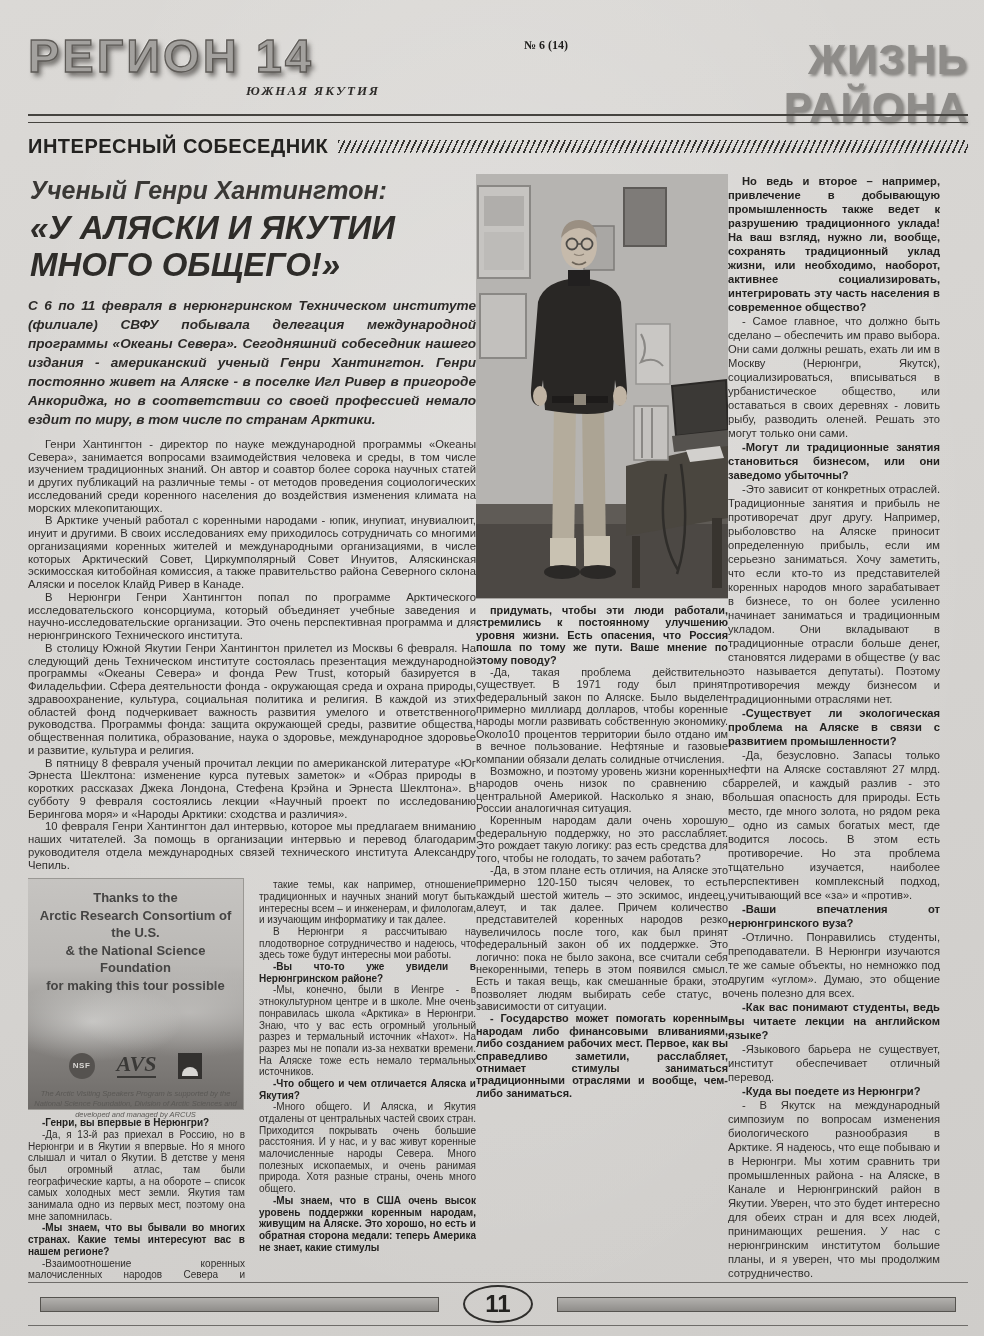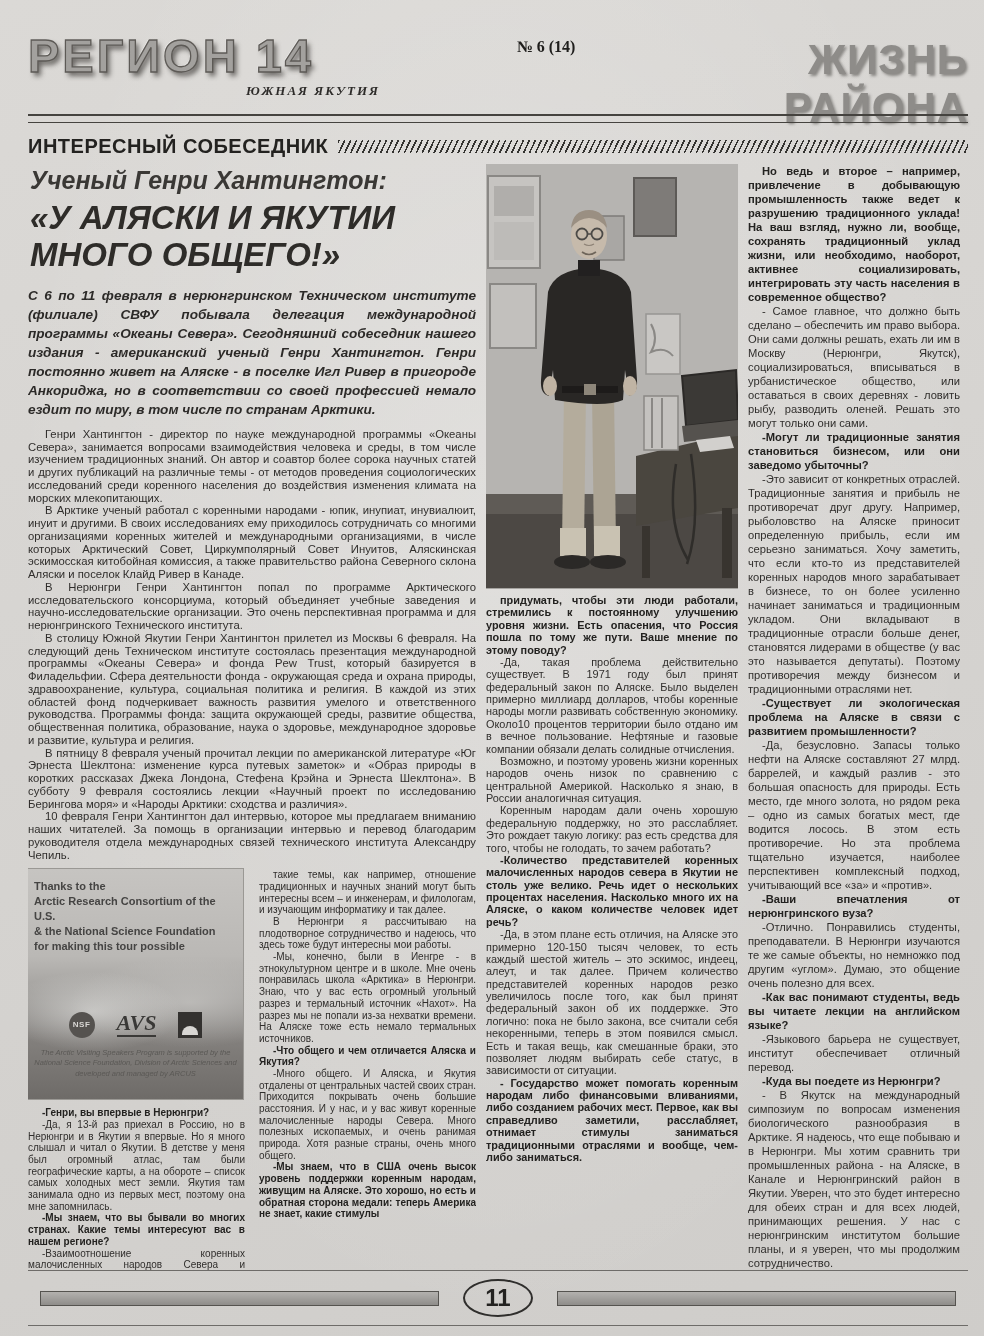--- a/index.html
+++ b/index.html
@@ -21,72 +21,72 @@
     color:#a3a19e;-webkit-text-stroke:1.3px #5d5a56;
     text-shadow:3px 4px 5px rgba(45,42,38,.65), -1px -1px 0 rgba(255,255,255,.5);
     padding-top:8px;
   }
   .brand-sub{
     font-family:"Liberation Serif", serif;font-style:italic;font-weight:bold;
     font-size:13px;letter-spacing:2px;text-align:right;color:#2e2c2a;margin-top:4px;
   }
   .issue{width:260px;margin-left:36px;text-align:center;
     font-family:"Liberation Serif", serif;font-weight:bold;color:#1f1e1c;padding-top:14px;}
-  .issue-no{font-size:16px;}
+  .issue-no{font-size:12px;}
   .issue-date{font-size:18px;margin-top:4px;padding-bottom:6px;border-bottom:4px double #3c3a38;}
   .right-title{
     flex:1;text-align:right;font-size:42px;font-weight:bold;letter-spacing:1px;
     color:#8e8c89;text-shadow:2px 2px 3px rgba(70,67,63,.55);padding-top:12px;
   }
   .rule-double{height:6px;border-top:2px solid #45433f;border-bottom:1px solid #45433f;margin-top:4px;}
   
   .section-row{display:flex;align-items:center;margin:12px 0 6px 0;}
   .section-label{font-size:20px;font-weight:bold;letter-spacing:.5px;color:#232220;white-space:nowrap;}
   .hatch{flex:1;height:13px;margin-left:10px;
     background:repeating-linear-gradient(115deg,#343330 0 1.6px,rgba(0,0,0,0) 1.6px 5.4px);}
   
-  .content{flex:1;display:grid;grid-template-columns:448px 252px 212px;column-gap:10px;overflow:hidden;}
+  .content{flex:1;display:grid;grid-template-columns:448px 252px 212px;overflow:hidden;margin-top:10px;}
   .col-left,.col-mid,.col-right{overflow:hidden;}
   .kicker{font-size:25px;font-weight:bold;font-style:italic;color:#3a3835;margin:2px 0 4px 2px;}
   .headline{font-size:33px;font-weight:bold;font-style:italic;line-height:1.13;color:#2e2c29;margin:0 0 12px 2px;}
   .lead{font-size:13.6px;font-weight:bold;font-style:italic;line-height:1.4;text-align:justify;color:#2c2a28;margin-bottom:9px;}
   .bio p{font-size:11.3px;line-height:1.13;text-align:justify;margin:0;text-indent:17px;color:#302e2c;}
   .two-col{display:grid;grid-template-columns:1fr 1fr;column-gap:14px;margin-top:8px;}
   .qa p{margin:0;text-align:justify;text-indent:14px;color:#302e2c;}
   .subcol .qa p, .subcol.qa p{font-size:10px;line-height:1.17;}
   .qa p.q{font-weight:bold;color:#232220;}
   
   .slide{
     margin:0 0 8px 0;width:215px;height:230px;box-sizing:border-box;padding:10px 6px 6px 6px;
     background:
       radial-gradient(90px 40px at 30% 62%, rgba(235,235,233,.55), rgba(0,0,0,0)),
       radial-gradient(120px 45px at 75% 58%, rgba(225,224,222,.45), rgba(0,0,0,0)),
       linear-gradient(180deg,#c6c4c1 0%,#bab8b5 38%,#a09e9b 55%,#827f7c 75%,#6e6b68 100%);
     box-shadow:0 0 0 1px #9a9894;display:flex;flex-direction:column;
   }
-  .slide-lines p{margin:0;font-size:11px;font-weight:bold;line-height:1.35;color:#454443;text-indent:0;}
+  .slide-lines p{margin:0;text-align:center;font-size:13px;font-weight:bold;line-height:1.35;color:#454443;text-indent:0;}
   .logos{display:flex;justify-content:center;align-items:center;gap:22px;margin-top:58px;}
   .logo-nsf{width:26px;height:26px;border-radius:50%;background:#55524f;color:#d8d6d3;
     font-size:8px;font-weight:bold;display:flex;align-items:center;justify-content:center;letter-spacing:.5px;}
   .logo-avs{font-family:"Liberation Serif", serif;font-style:italic;font-weight:bold;font-size:22px;color:#3a3937;
     border-bottom:2px solid #3a3937;line-height:1;padding-bottom:1px;}
   .logo-arcus{width:24px;height:26px;background:#33312f;position:relative;}
   .logo-arcus:after{content:"";position:absolute;left:4px;bottom:3px;width:16px;height:9px;
     background:#d8d6d3;border-radius:8px 8px 0 0;}
   .slide-credit{margin-top:10px;font-size:7.5px;font-style:italic;text-align:center;line-height:1.4;color:#5a5855;}
   
   .photo{width:252px;height:424px;box-shadow:0 0 0 1px #a5a3a0;background:#b4b2af;}
   .col-mid .qa{margin-top:6px;}
   .col-mid .qa p{font-size:10.9px;line-height:1.135;}
   
   .col-right .qa p{font-size:11.2px;line-height:1.25;}
   
   .pagefoot{
     margin-top:auto;display:flex;align-items:center;gap:24px;
-    border-top:1px solid #6e6c69;border-bottom:1px solid #6e6c69;padding:4px 12px;height:56px;box-sizing:border-box;
+    border-top:1px solid #6e6c69;border-bottom:1px solid #6e6c69;padding:4px 12px;height:44px;box-sizing:border-box;
   }
   .foot-bar{flex:1;height:13px;border:1px solid #55534f;background:linear-gradient(180deg,#b3b1ae,#8f8d8a);}
   .foot-oval{
     width:66px;height:34px;border:2.5px solid #2f2e2c;border-radius:50%;
     display:flex;align-items:center;justify-content:center;
     font-size:24px;font-weight:bold;color:#232220;background:rgba(0,0,0,0);flex:0 0 auto;
   }
 </style>
 </head>
 <body>
@@ -144,20 +144,21 @@
           <div class="qa">
               <p class="q">-Генри, вы впервые в Нерюнгри?</p>
               <p class="a">-Да, я 13-й раз приехал в Россию, но в Нерюнгри и в Якутии я впервые. Но я много слышал и читал о Якутии. В детстве у меня был огромный атлас, там были географические карты, а на обороте – список самых холодных мест земли. Якутия там занимала одно из первых мест, поэтому она мне запомнилась.</p>
               <p class="q">-Мы знаем, что вы бывали во многих странах. Какие темы интересуют вас в нашем регионе?</p>
               <p class="a">-Взаимоотношение коренных малочисленных народов Севера и промышленного освоения Арктики, здесь делается акцент на взаимодействии с окружающей средой. Традиционные знания и ремесла, климатические изменения. Лекции я читаю на разные темы – от народов Арктики до американской литературы. Это лекции ля всех, здесь нет деления на факультеты. Я думаю, что</p>
             </div>
         </div>
         <div class="subcol qa">
             <p class="a">такие темы, как например, отношение традиционных и научных знаний могут быть интересны всем – и инженерам, и филологам, и изучающим информатику и так далее.</p>
             <p class="a">В Нерюнгри я рассчитываю на плодотворное сотрудничество и надеюсь, что здесь тоже будут интересны мои работы.</p>
+            <p class="q">-Вы что-то уже увидели в Нерюнгринском районе?</p>
             <p class="a">-Мы, конечно, были в Иенгре - в этнокультурном центре и в школе. Мне очень понравилась школа «Арктика» в Нерюнгри. Знаю, что у вас есть огромный угольный разрез и термальный источник «Нахот». На разрез мы не попали из-за нехватки времени. На Аляске тоже есть немало термальных источников.</p>
             <p class="q">-Что общего и чем отличается Аляска и Якутия?</p>
             <p class="a">-Много общего. И Аляска, и Якутия отдалены от центральных частей своих стран. Приходится покрывать очень большие расстояния. И у нас, и у вас живут коренные малочисленные народы Севера. Много полезных ископаемых, и очень ранимая природа. Хотя разные страны, очень много общего.</p>
             <p class="q">-Мы знаем, что в США очень высок уровень поддержки коренным народам, живущим на Аляске. Это хорошо, но есть и обратная сторона медали: теперь Америка не знает, какие стимулы</p>
           </div>
       </div>
     </div>
 
     <div class="col-mid">
       <div class="photo">
@@ -215,21 +216,20 @@
           <line x1="101.5" y1="70" x2="105.5" y2="70" stroke="#4c4a47" stroke-width="1.5"></line>
           <path d="M96 88 q7 5 14 0" fill="none" stroke="#6e655a" stroke-width="1.6"></path>
           <path d="M98 80 q5 3 10 0" fill="none" stroke="#8d8276" stroke-width="1.2"></path>
         </svg>
       </div>
       <div class="qa">
           <p class="q">придумать, чтобы эти люди работали, стремились к постоянному улучшению уровня жизни. Есть опасения, что Россия пошла по тому же пути. Ваше мнение по этому поводу?</p>
           <p class="a">-Да, такая проблема действительно существует. В 1971 году был принят федеральный закон по Аляске. Было выделен примерно миллиард долларов, чтобы коренные народы могли развивать собственную экономику. Около10 процентов территории было отдано им в вечное пользование. Нефтяные и газовые компании обязали делать солидные отчисления.</p>
           <p class="a">Возможно, и поэтому уровень жизни коренных народов очень низок по сравнению с центральной Америкой. Насколько я знаю, в России аналогичная ситуация.</p>
           <p class="a">Коренным народам дали очень хорошую федеральную поддержку, но это расслабляет. Это рождает такую логику: раз есть средства для того, чтобы не голодать, то зачем работать?</p>
-          <p class="q">-Количество представителей коренных малочисленных народов севера в Якутии не столь уже велико. Речь идет о нескольких процентах населения. Насколько много их на Аляске, о каком количестве человек идет речь?</p>
           <p class="a">-Да, в этом плане есть отличия, на Аляске это примерно 120-150 тысяч человек, то есть каждый шестой житель – это эскимос, индеец, алеут, и так далее. Причем количество представителей коренных народов резко увеличилось после того, как был принят федеральный закон об их поддержке. Это логично: пока не было закона, все считали себя некоренными, теперь в этом появился смысл. Есть и такая вещь, как смешанные браки, это позволяет людям выбирать себе статус, в зависимости от ситуации.</p>
           <p class="q">- Государство может помогать коренным народам либо финансовыми вливаниями, либо созданием рабочих мест. Первое, как вы справедливо заметили, расслабляет, отнимает стимулы заниматься традиционными отраслями и вообще, чем-либо заниматься.</p>
         </div>
     </div>
 
     <div class="col-right">
       <div class="qa">
           <p class="q">Но ведь и второе – например, привлечение в добывающую промышленность также ведет к разрушению традиционного уклада! На ваш взгляд, нужно ли, вообще, сохранять традиционный уклад жизни, или необходимо, наоборот, активнее социализировать, интегрировать эту часть населения в современное общество?</p>
           <p class="a">- Самое главное, что должно быть сделано – обеспечить им право выбора. Они сами должны решать, ехать ли им в Москву (Нерюнгри, Якутск), социализироваться, вписываться в урбанистическое общество, или оставаться в своих деревнях - ловить рыбу, разводить оленей. Решать это могут только они сами.</p>
           <p class="q">-Могут ли традиционные занятия становиться бизнесом, или они заведомо убыточны?</p>

